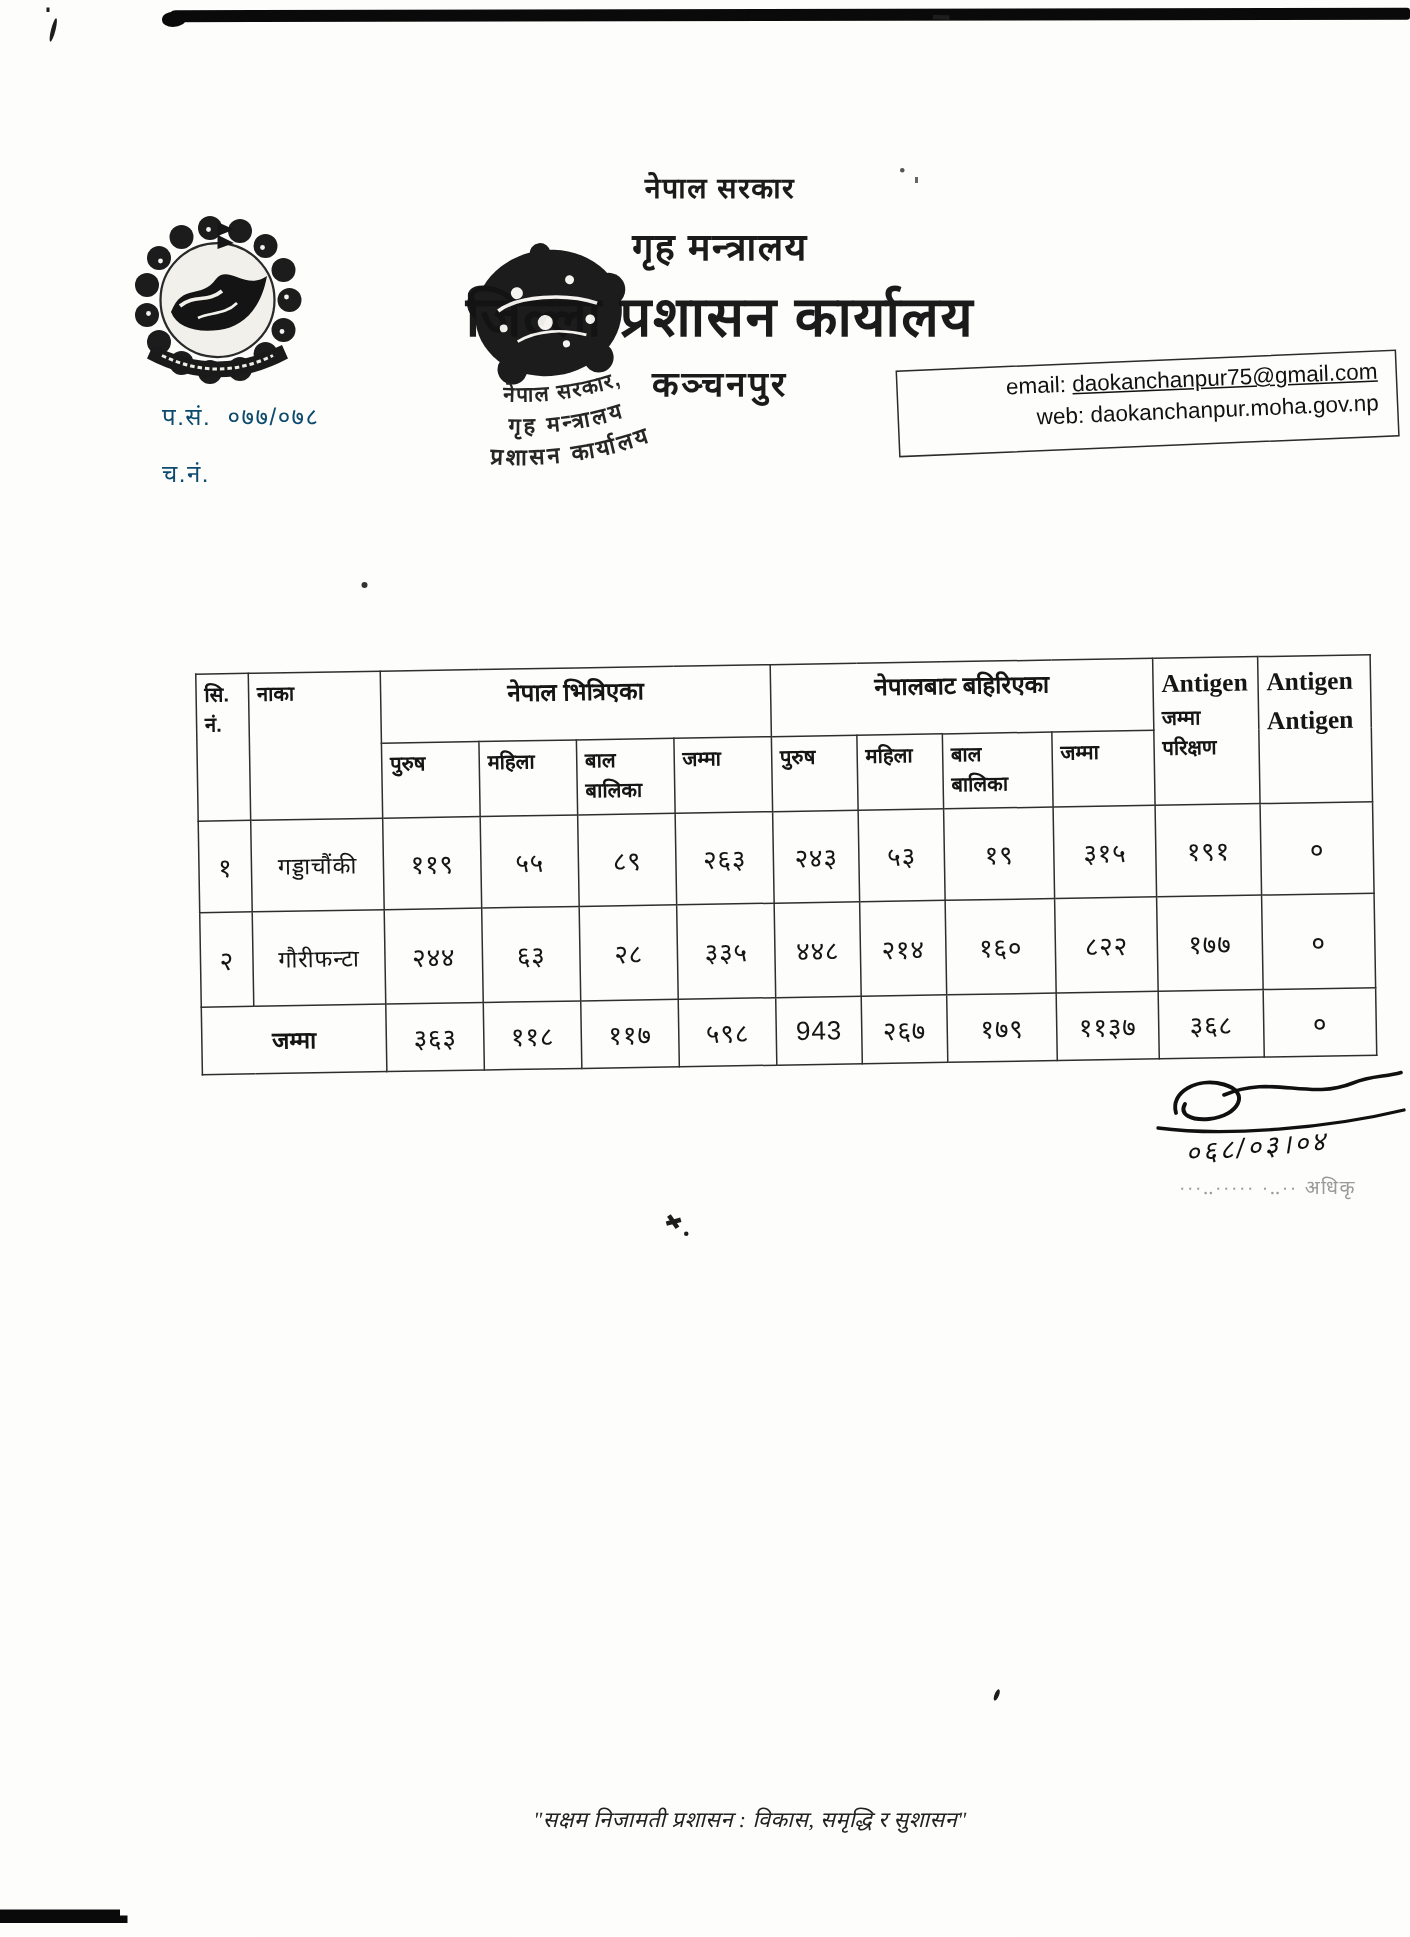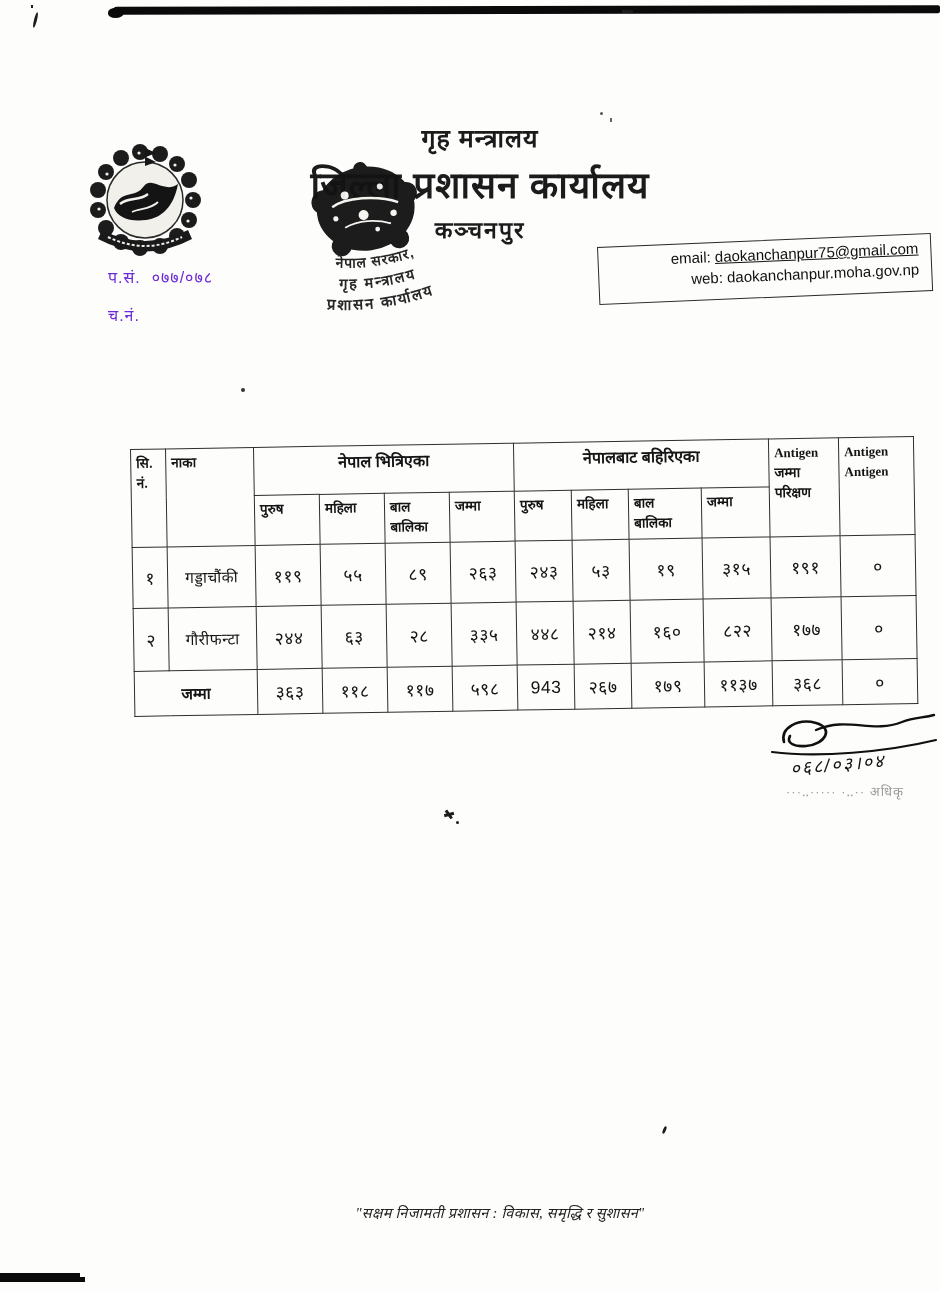--- a/index.html
+++ b/index.html
@@ -35,39 +35,39 @@
   .contact { position:absolute; left:718px; top:146px; width:200px; font-size:15px; text-align:right; color:#161616; }
   .contact .line { margin-bottom:9px; white-space:nowrap; }
   .contact .jit1 { margin-right:16px; }
   .contact .jit2 { margin-right:19px; }
 
   .emailbox { position:absolute; left:597px; top:247px; width:334px; height:58px; border:1.6px solid #2b2b2b; background:#fdfdfc;
               transform:rotate(-2.4deg); transform-origin:0 0; padding:5px 12px 0 4px; text-align:right; font-size:15px; color:#111; }
   .emailbox .eline { margin-bottom:4px; white-space:nowrap; }
   .emailbox .u { text-decoration:underline; }
 
-  .refblock { position:absolute; left:108px; top:266px; font-size:16px; color:#6d28d9; }
+  .refblock { position:absolute; left:108px; top:266px; font-size:16px; color:#0c4a6e; }
   .refblock .rline { margin-bottom:16px; letter-spacing:1px; }
 
   
   .stamp { position:absolute; left:268px; top:158px; transform:rotate(-8deg); opacity:0.96; }
 
   
   .subject { position:absolute; left:250px; top:324px; width:580px; text-align:center; }
   .subj-title { font-size:19px; font-weight:bold; border-bottom:1.6px solid #222; display:inline-block; padding:0 2px 3px 2px; white-space:nowrap; transform:rotate(-0.6deg); }
   .subj-date { font-size:16.5px; margin-top:11px; letter-spacing:1px; transform:rotate(-0.4deg); }
 
   
   .table-wrap { position:absolute; left:130px; top:449px; width:783px; transform:rotate(-0.95deg); transform-origin:0 0; }
   table { border-collapse:collapse; width:783px; table-layout:fixed; }
   td { border:1.6px solid #2e2e2e; color:#151515; overflow:hidden; }
   .hcell { font-size:13.5px; vertical-align:top; text-align:left; padding:4px 3px 2px 5px; font-weight:bold; }
   .group { text-align:center; font-size:16px; font-weight:bold; vertical-align:top; padding-top:4px; }
   .sub { font-size:13.5px; vertical-align:top; text-align:left; padding:4px 2px 2px 5px; font-weight:bold; }
-  .eng { font-family:"Liberation Serif", serif; font-size:13px; font-weight:bold; line-height:1.5; }
+  .eng { font-family:"Liberation Serif", serif; font-size:17px; font-weight:bold; line-height:1.5; }
   .hline { display:block; line-height:1.5; }
   .dcell { text-align:center; vertical-align:middle; font-size:17.5px; font-weight:500; letter-spacing:0.5px; }
   tr.h1 td { height:48px; }
   tr.h2 td { height:50px; }
   tr.r1 td { height:61px; }
   tr.r2 td { height:63px; }
   tr.rt td { height:45px; }
   .naka-cell { font-size:15.5px; }
   .tot-label { font-size:15.5px; font-weight:bold; text-align:center; vertical-align:middle; }
 
@@ -132,20 +132,21 @@
       <path d="M67,22 L67,10 L78,15 L68,19 L78,24 L67,28 Z" fill="#161616"></path>
       <path d="M36,70 C44,50 56,62 66,48 C74,38 86,56 100,46 C96,68 84,80 68,82 C52,84 40,80 36,70 Z" fill="#141414"></path>
       <path d="M42,66 C52,58 60,64 70,56" stroke="#f2f0ea" stroke-width="2.5" fill="none"></path>
       <path d="M54,74 C62,70 72,72 80,64" stroke="#f2f0ea" stroke-width="1.8" fill="none"></path>
       <path d="M24,92 Q67,114 110,92 L114,101 Q67,126 20,101 Z" fill="#1a1a1a"></path>
       <path d="M30,99 Q67,117 104,99" stroke="#efede8" stroke-width="2" stroke-dasharray="3 2" fill="none"></path>
     </svg>
   </div>
 
   <div class="hdr-center">
+    <div class="hdr-govt">नेपाल सरकार</div>
     <div class="hdr-ministry">गृह मन्त्रालय</div>
     <div class="hdr-office">जिल्ला प्रशासन कार्यालय</div>
     <div class="hdr-district">कञ्चनपुर</div>
   </div>
 
 
   <div class="emailbox">
     <div class="eline">
       <span>email:</span>
       <span class="u">daokanchanpur75@gmail.com</span>

